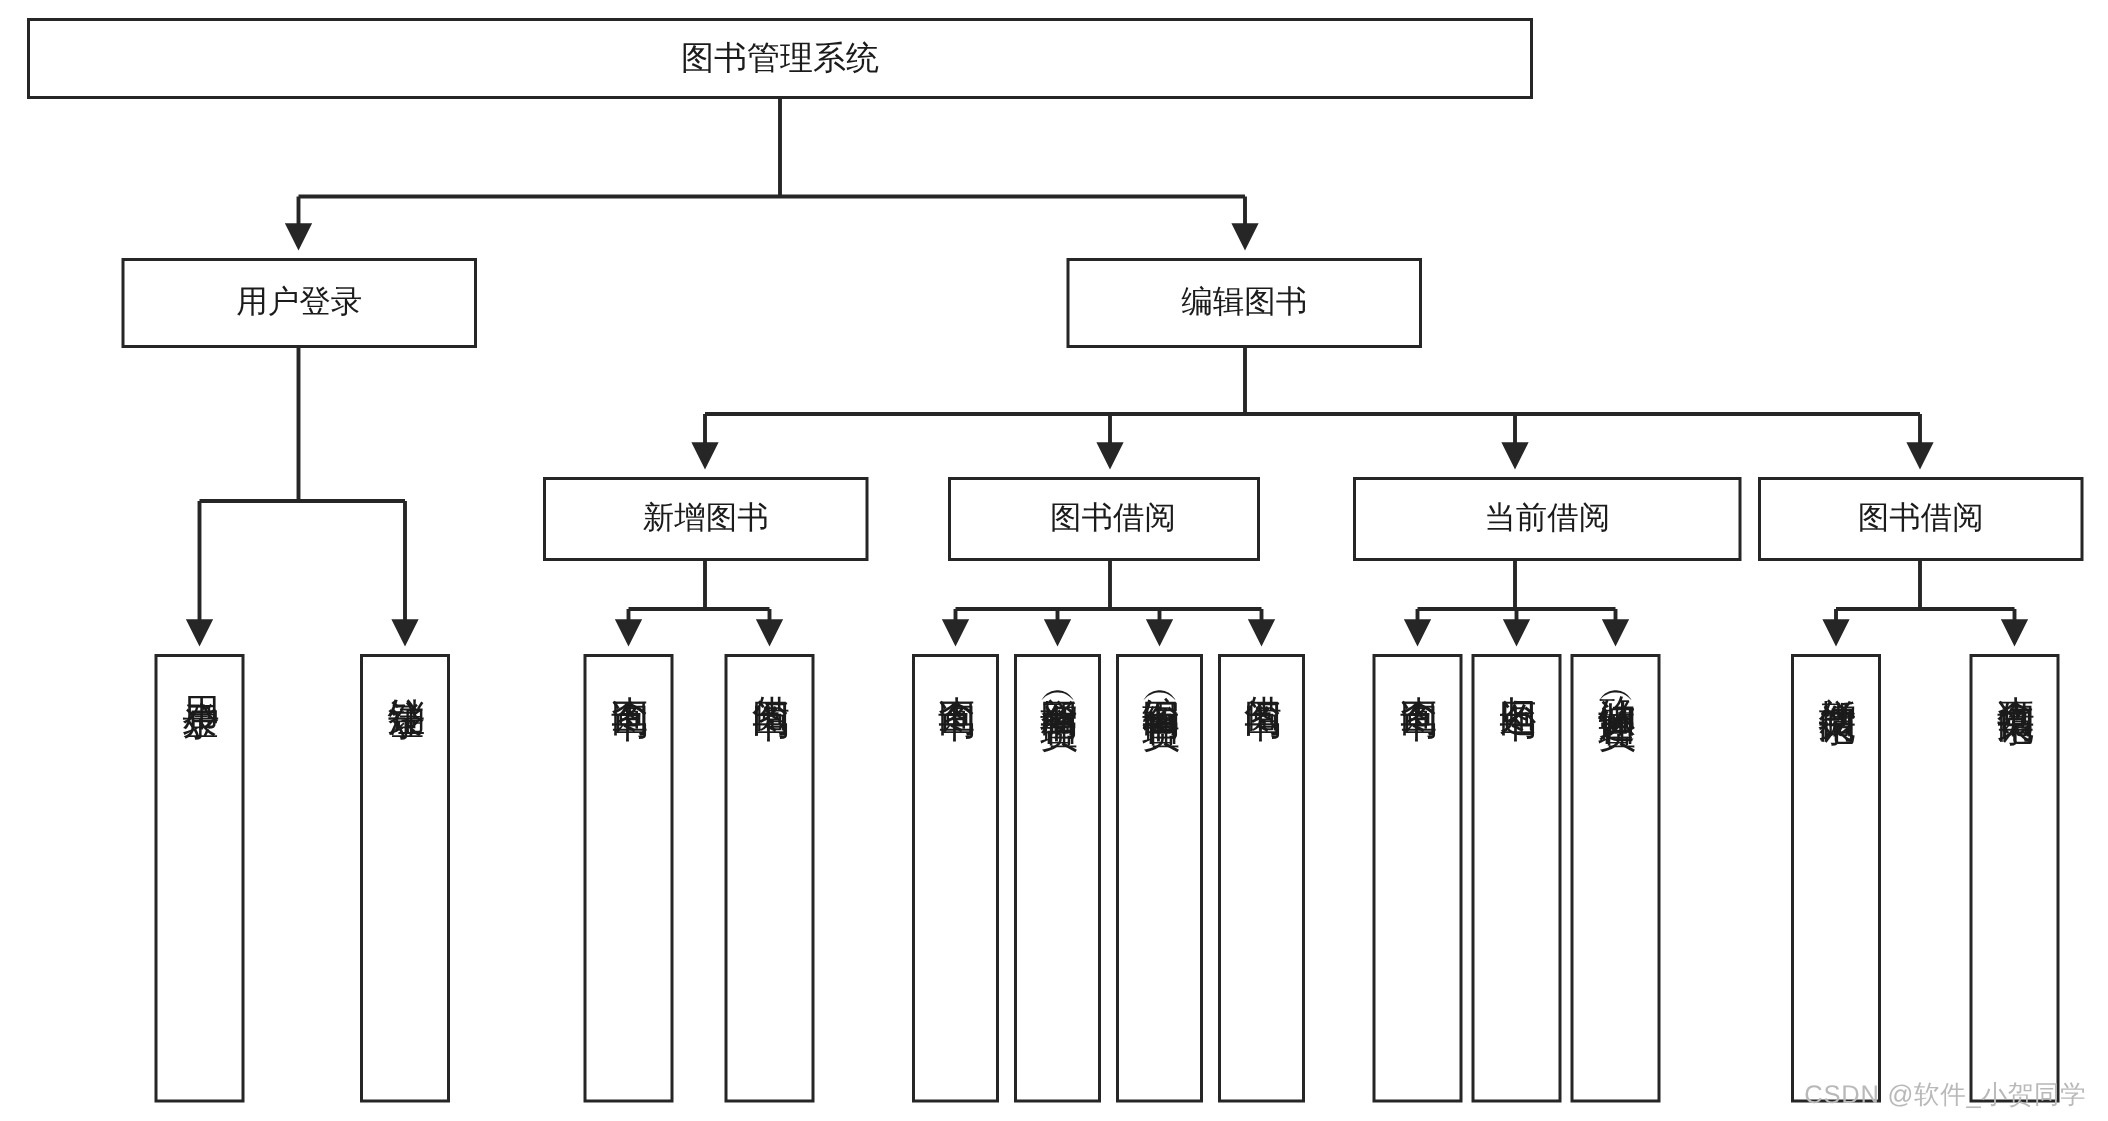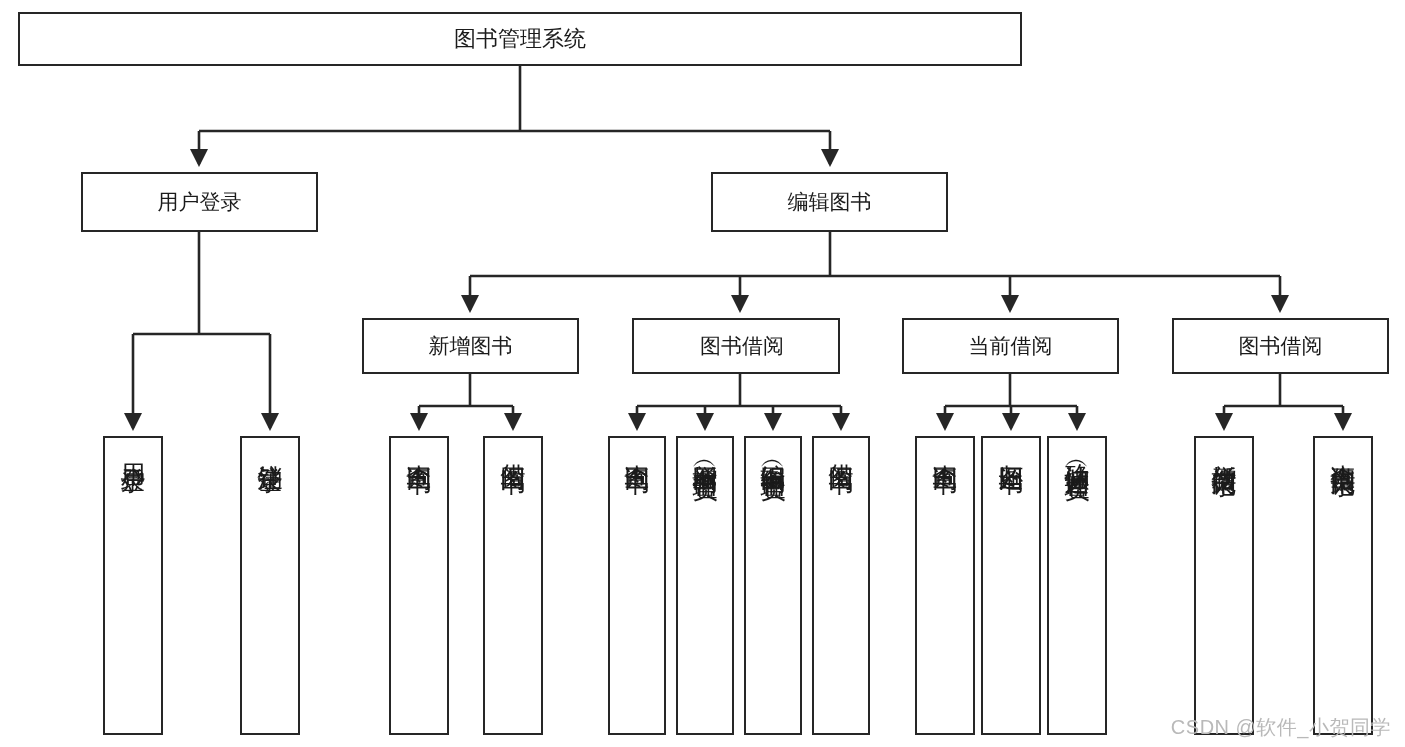--- a/index.html
+++ b/index.html
@@ -61,21 +61,21 @@
     text-orientation: upright;
     font-size: 25px;
     letter-spacing: 2px;
     line-height: 1;
     white-space: nowrap;
   }
   .watermark {
     position: absolute;
     right: 14px;
     bottom: 6px;
-    font-size: 20px;
+    font-size: 17px;
     color: #b9b9b9;
     letter-spacing: 0.5px;
     z-index: 5;
     white-space: nowrap;
   }
 </style>
 </head>
 <body>
 
 <div id="diagram-canvas">
@@ -140,21 +140,21 @@
   <div class="node h" style="left:711px; top:172px; width:237px; height:60px;">
     <span class="node-label">编辑图书</span>
   </div>
 
   <div class="node h" style="left:362px; top:318px; width:217px; height:56px;">
     <span class="node-label">新增图书</span>
   </div>
   <div class="node h" style="left:632px; top:318px; width:208px; height:56px;padding-left:12px;">
     <span class="node-label">图书借阅</span>
   </div>
-  <div class="node h" style="left:902px; top:318px; width:217px; height:56px;">
+  <div class="node h" style="left:902px; top:318px; width:259px; height:56px;">
     <span class="node-label">当前借阅</span>
   </div>
   <div class="node h" style="left:1172px; top:318px; width:217px; height:56px;">
     <span class="node-label">图书借阅</span>
   </div>
 
   <div class="node v" style="left:103px; top:436px; width:60px; height:299px;">
     <span class="node-label">用户登录</span>
   </div>
   <div class="node v" style="left:240px; top:436px; width:60px; height:299px;">

